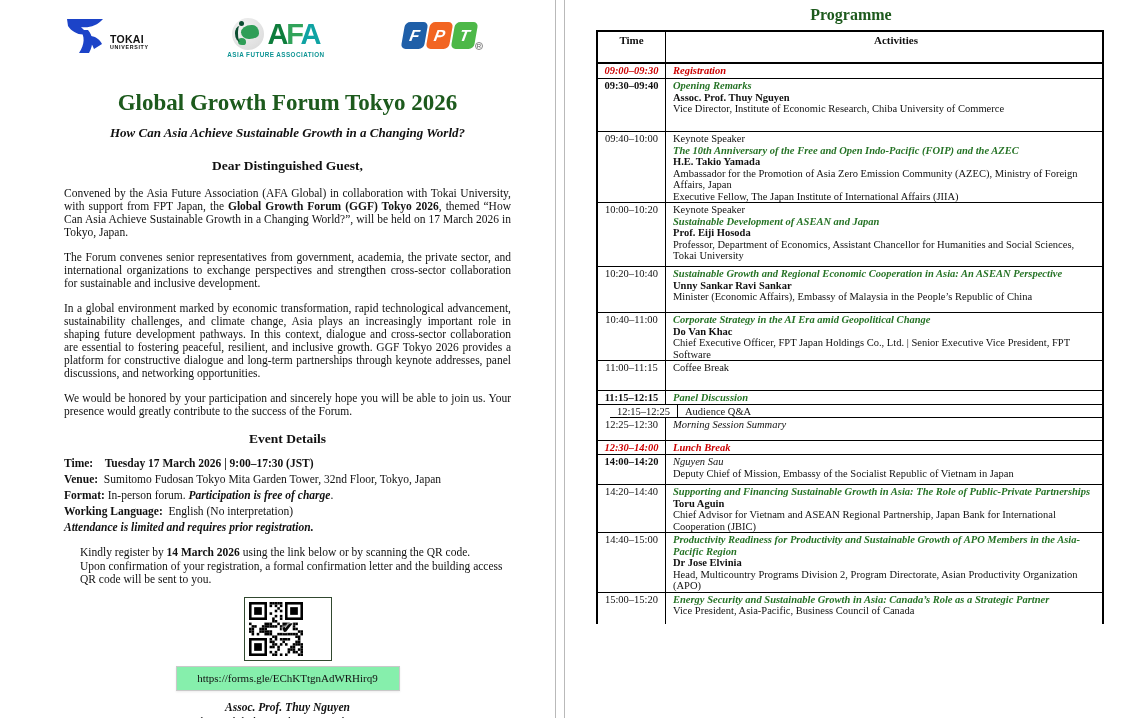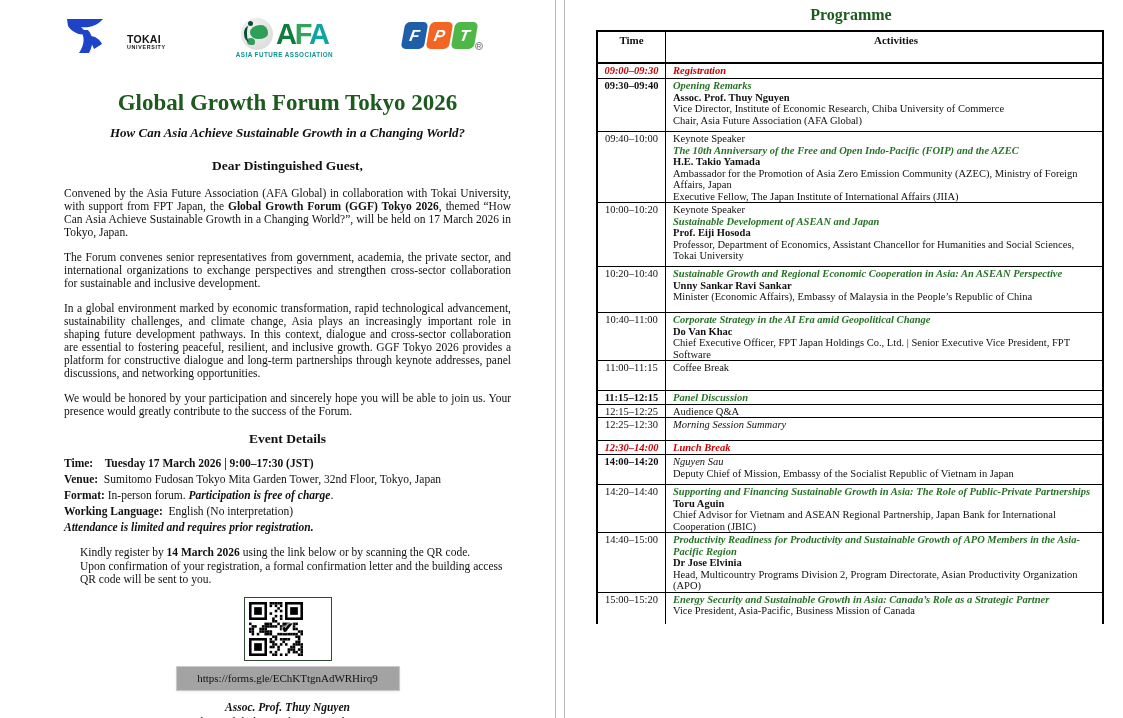--- a/index.html
+++ b/index.html
@@ -6,21 +6,21 @@
   *{box-sizing:border-box; margin:0; padding:0;}
   html,body{width:1123px;height:718px;overflow:hidden;background:#fff;}
   body{font-family:"Liberation Serif","DejaVu Serif",serif;color:#111;}
   .sheet{display:flex;width:1123px;height:718px;background:#fff;}
   .page-left{width:556px;height:718px;border-right:1px solid #b9b9b9;padding:16px 44px 0 64px;overflow:hidden;}
   .page-gap{width:9px;height:718px;background:#fff;border-right:1px solid #b9b9b9;}
   .page-right{flex:1;height:624px;padding:6px 17px 0 31px;overflow:hidden;}
 
   
   .logo-row{display:flex;justify-content:space-between;align-items:flex-start;height:52px;padding-right:28px;}
-  .logo-tokai{display:flex;align-items:flex-end;gap:21px;}
+  .logo-tokai{display:flex;align-items:flex-end;gap:4px;}
   .tokai-text{line-height:1;padding-bottom:6px;}
   .tokai-name{font-family:"Liberation Sans",sans-serif;font-weight:bold;font-size:10.5px;letter-spacing:.3px;}
   .tokai-univ{font-family:"Liberation Sans",sans-serif;font-weight:bold;font-size:5.3px;letter-spacing:.7px;}
   .logo-afa{text-align:center;margin-top:2px;}
   .afa-top{display:flex;align-items:center;gap:3px;justify-content:center;}
   .afa-globe{width:32px;height:32px;border-radius:50%;background:radial-gradient(circle at 35% 30%,#f2f2f2,#d8d8d8);position:relative;overflow:hidden;}
   .afa-land{position:absolute;left:9px;top:7px;width:18px;height:14px;background:#2f9e57;border-radius:60% 40% 55% 45%/55% 60% 40% 50%;}
   .afa-land2{position:absolute;left:6px;top:20px;width:8px;height:7px;background:#2f9e57;border-radius:50% 60% 40% 55%;}
   .afa-person-head{position:absolute;left:7px;top:3px;width:5px;height:5px;background:#0b4d31;border-radius:50%;}
   .afa-person-body{position:absolute;left:3px;top:8px;width:10px;height:16px;border-left:3.5px solid #0b4d31;border-radius:50% 0 0 60%;}
@@ -39,21 +39,21 @@
   .para{font-size:11.5px;line-height:13px;text-align:justify;margin-bottom:12px;}
   .seg{white-space:pre-wrap;}
   .s-plain{} .s-bold{font-weight:bold;} .s-italic{font-style:italic;} .s-bi{font-weight:bold;font-style:italic;}
   .event-heading{text-align:center;font-weight:bold;font-size:13.5px;margin:13px 0 8px;}
   .detail-line{font-size:11.5px;line-height:16px;}
   .register-block{margin-top:11px;}
   .reg-line{font-size:11.5px;line-height:13.5px;margin-left:16px;}
   .qr-box{width:88px;margin:10px auto 0;border:1.5px solid #31492f;background:#fff;padding:4px;position:relative;}
   .qr-box svg{display:block;}
   .qr-check{position:absolute;left:50%;top:50%;transform:translate(-50%,-54%);font-size:15px;font-weight:bold;color:#0a0a0a;text-shadow:0 0 2px #fff,0 0 2px #fff,0 0 3px #fff;}
-  .link-box{width:224px;margin:5px auto 0;border:1px solid #c9c9c9;background:#a3a3a3;text-align:center;font-size:11px;line-height:23px;height:25px;box-shadow:0 1px 2px rgba(0,0,0,.08);}
+  .link-box{width:224px;margin:5px auto 0;border:1px solid #c9c9c9;background:#86efac;text-align:center;font-size:11px;line-height:23px;height:25px;box-shadow:0 1px 2px rgba(0,0,0,.08);}
   .signoff{margin-top:9px;text-align:center;}
   .signoff-name{font-weight:bold;font-style:italic;font-size:11.5px;line-height:15px;}
   .signoff-role{font-style:italic;font-size:11.5px;line-height:15px;}
 
   
   .prog-title{text-align:center;font-weight:bold;font-size:16px;color:var(--hgreen);margin-bottom:6px;}
   .ptable{width:508px;border:2px solid #000;background:#fff;}
   .phead{display:flex;border-bottom:2px solid #000;min-height:32px;gap:24px;}
   .phead-time{width:68px;border-right:1px solid #000;text-align:center;font-weight:bold;font-size:11px;padding-top:2px;}
   .phead-act{flex:1;text-align:center;font-weight:bold;font-size:11px;padding-top:2px;}
@@ -290,21 +290,20 @@
             <div class="pact">
               <div class="aline s-red">Registration</div>
             </div>
           </div>
           <div class="prow" style="min-height: 53px;">
             <div class="ptime t-bold">09:30–09:40</div>
             <div class="pact">
               <div class="aline s-green">Opening Remarks</div>
               <div class="aline s-bold">Assoc. Prof. Thuy Nguyen</div>
               <div class="aline s-plain">Vice Director, Institute of Economic Research, Chiba University of Commerce</div>
-              <div class="aline s-plain">Chair, Asia Future Association (AFA Global)</div>
             </div>
           </div>
           <div class="prow" style="min-height: 57px;">
             <div class="ptime t-plain">09:40–10:00</div>
             <div class="pact">
               <div class="aline s-plain">Keynote Speaker</div>
               <div class="aline s-green">The 10th Anniversary of the Free and Open Indo-Pacific (FOIP) and the AZEC</div>
               <div class="aline s-bold">H.E. Takio Yamada</div>
               <div class="aline s-plain">Ambassador for the Promotion of Asia Zero Emission Community (AZEC), Ministry of Foreign Affairs, Japan</div>
               <div class="aline s-plain">Executive Fellow, The Japan Institute of International Affairs (JIIA)</div>
@@ -341,21 +340,21 @@
             <div class="pact">
               <div class="aline s-plain">Coffee Break</div>
             </div>
           </div>
           <div class="prow" style="min-height: 13px;">
             <div class="ptime t-bold">11:15–12:15</div>
             <div class="pact">
               <div class="aline s-green">Panel Discussion</div>
             </div>
           </div>
-          <div class="prow" style="min-height: 13px;">
+          <div class="prow" style="min-height: 13px; margin-left: 12px;">
             <div class="ptime t-plain">12:15–12:25</div>
             <div class="pact">
               <div class="aline s-plain">Audience Q&amp;A</div>
             </div>
           </div>
           <div class="prow" style="min-height: 23px;">
             <div class="ptime t-plain">12:25–12:30</div>
             <div class="pact">
               <div class="aline s-italic">Morning Session Summary</div>
             </div>
@@ -386,21 +385,21 @@
             <div class="pact">
               <div class="aline s-green">Productivity Readiness for Productivity and Sustainable Growth of APO Members in the Asia-Pacific Region</div>
               <div class="aline s-bold">Dr Jose Elvinia</div>
               <div class="aline s-plain">Head, Multicountry Programs Division 2, Program Directorate, Asian Productivity Organization (APO)</div>
             </div>
           </div>
           <div class="prow" style="min-height: 45px;">
             <div class="ptime t-plain">15:00–15:20</div>
             <div class="pact">
               <div class="aline s-green">Energy Security and Sustainable Growth in Asia: Canada’s Role as a Strategic Partner</div>
-              <div class="aline s-plain">Vice President, Asia-Pacific, Business Mission of Canada</div>
+              <div class="aline s-plain">Vice President, Asia-Pacific, Business Council of Canada</div>
             </div>
           </div>
           <div class="prow" style="min-height: 24px;">
             <div class="ptime t-plain">15:20–15:35</div>
             <div class="pact">
               <div class="aline s-plain">Coffee Break</div>
             </div>
           </div>
           <div class="prow" style="min-height: 13px;">
             <div class="ptime t-bold">15:35–16:35</div>

